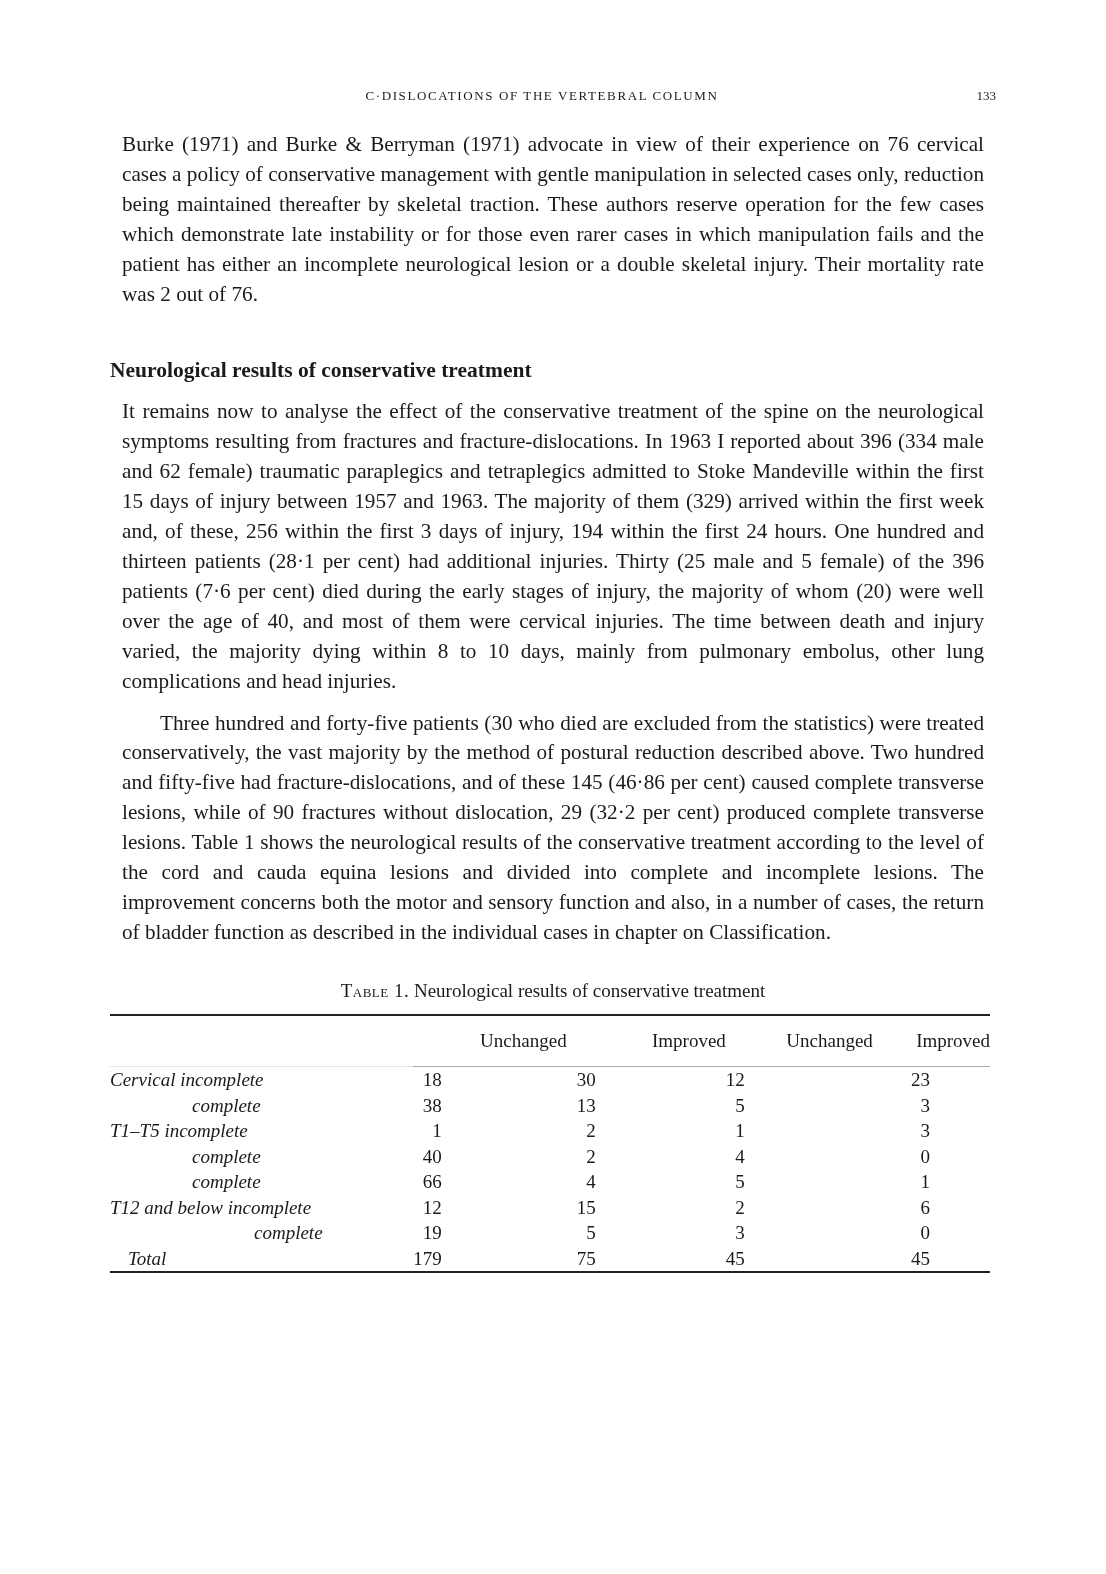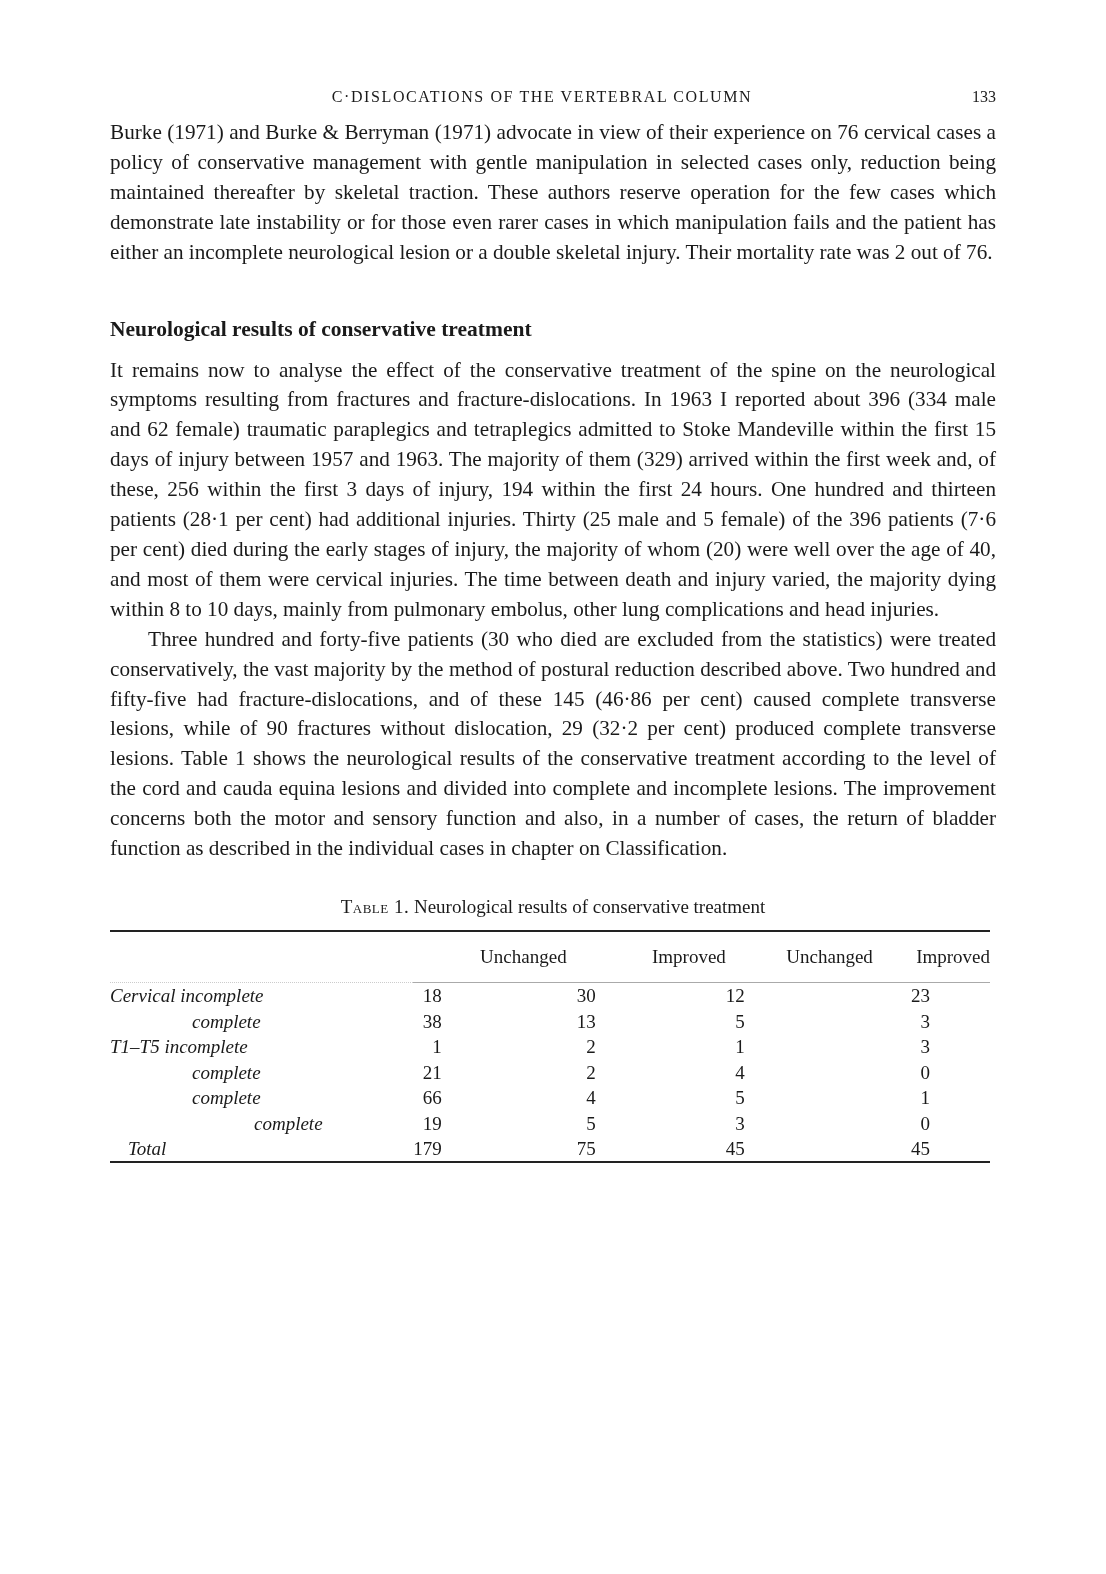--- a/index.html
+++ b/index.html
@@ -3,27 +3,27 @@
 <meta charset="utf-8">
 <style>
   html, body { margin: 0; padding: 0; background: #ffffff; }
   body {
     width: 1106px; height: 1574px; position: relative; overflow: hidden;
     font-family: "Liberation Serif", "DejaVu Serif", serif;
     color: #1a1a1a;
   }
   .page { position: absolute; left: 110px; top: 88px; width: 886px; }
   .running-head {
-    position: relative; height: 30px; font-size: 16px; letter-spacing: 1.6px;
+    position: relative; height: 30px; font-size: 13px; letter-spacing: 1.6px;
     text-align: center;
   }
   .running-head .title { display: inline-block; margin-left: -22px; }
   .running-head .pageno { position: absolute; right: 0; top: 0; letter-spacing: 0; }
   p.body {
-    margin: 0; font-size: 21.2px; line-height: 29.9px; text-align: justify;
+    margin: 12px; font-size: 21.2px; line-height: 29.9px; text-align: justify;
     text-align-last: left;
   }
   p.indent { text-indent: 38px; }
   h2.section {
     margin: 46px 0 12px 0; font-size: 21.5px; font-weight: bold; line-height: 30px;
   }
   .caption {
     margin-top: 30px; text-align: center; font-size: 19px; line-height: 26px;
   }
   .caption .sc { font-variant: small-caps; letter-spacing: 0.5px; }
@@ -99,31 +99,38 @@
         </tr>
         <tr class="data-row">
           <td class="label ">T1–T5 incomplete</td>
           <td class="num" style="padding-right:125px">1</td>
           <td class="num" style="padding-right:130px">2</td>
           <td class="num" style="padding-right:128px">1</td>
           <td class="num" style="padding-right:60px">3</td>
         </tr>
         <tr class="data-row">
           <td class="label ind1">complete</td>
-          <td class="num" style="padding-right:125px">21</td>
+          <td class="num" style="padding-right:125px">40</td>
           <td class="num" style="padding-right:130px">2</td>
           <td class="num" style="padding-right:128px">4</td>
           <td class="num" style="padding-right:60px">0</td>
         </tr>
         <tr class="data-row">
           <td class="label ind1">complete</td>
           <td class="num" style="padding-right:125px">66</td>
           <td class="num" style="padding-right:130px">4</td>
           <td class="num" style="padding-right:128px">5</td>
           <td class="num" style="padding-right:60px">1</td>
+        </tr>
+        <tr class="data-row">
+          <td class="label ">T12 and below incomplete</td>
+          <td class="num" style="padding-right:125px">12</td>
+          <td class="num" style="padding-right:130px">15</td>
+          <td class="num" style="padding-right:128px">2</td>
+          <td class="num" style="padding-right:60px">6</td>
         </tr>
         <tr class="data-row">
           <td class="label ind2">complete</td>
           <td class="num" style="padding-right:125px">19</td>
           <td class="num" style="padding-right:130px">5</td>
           <td class="num" style="padding-right:128px">3</td>
           <td class="num" style="padding-right:60px">0</td>
         </tr>
         <tr class="data-row last-row">
           <td class="label tot">Total</td>

